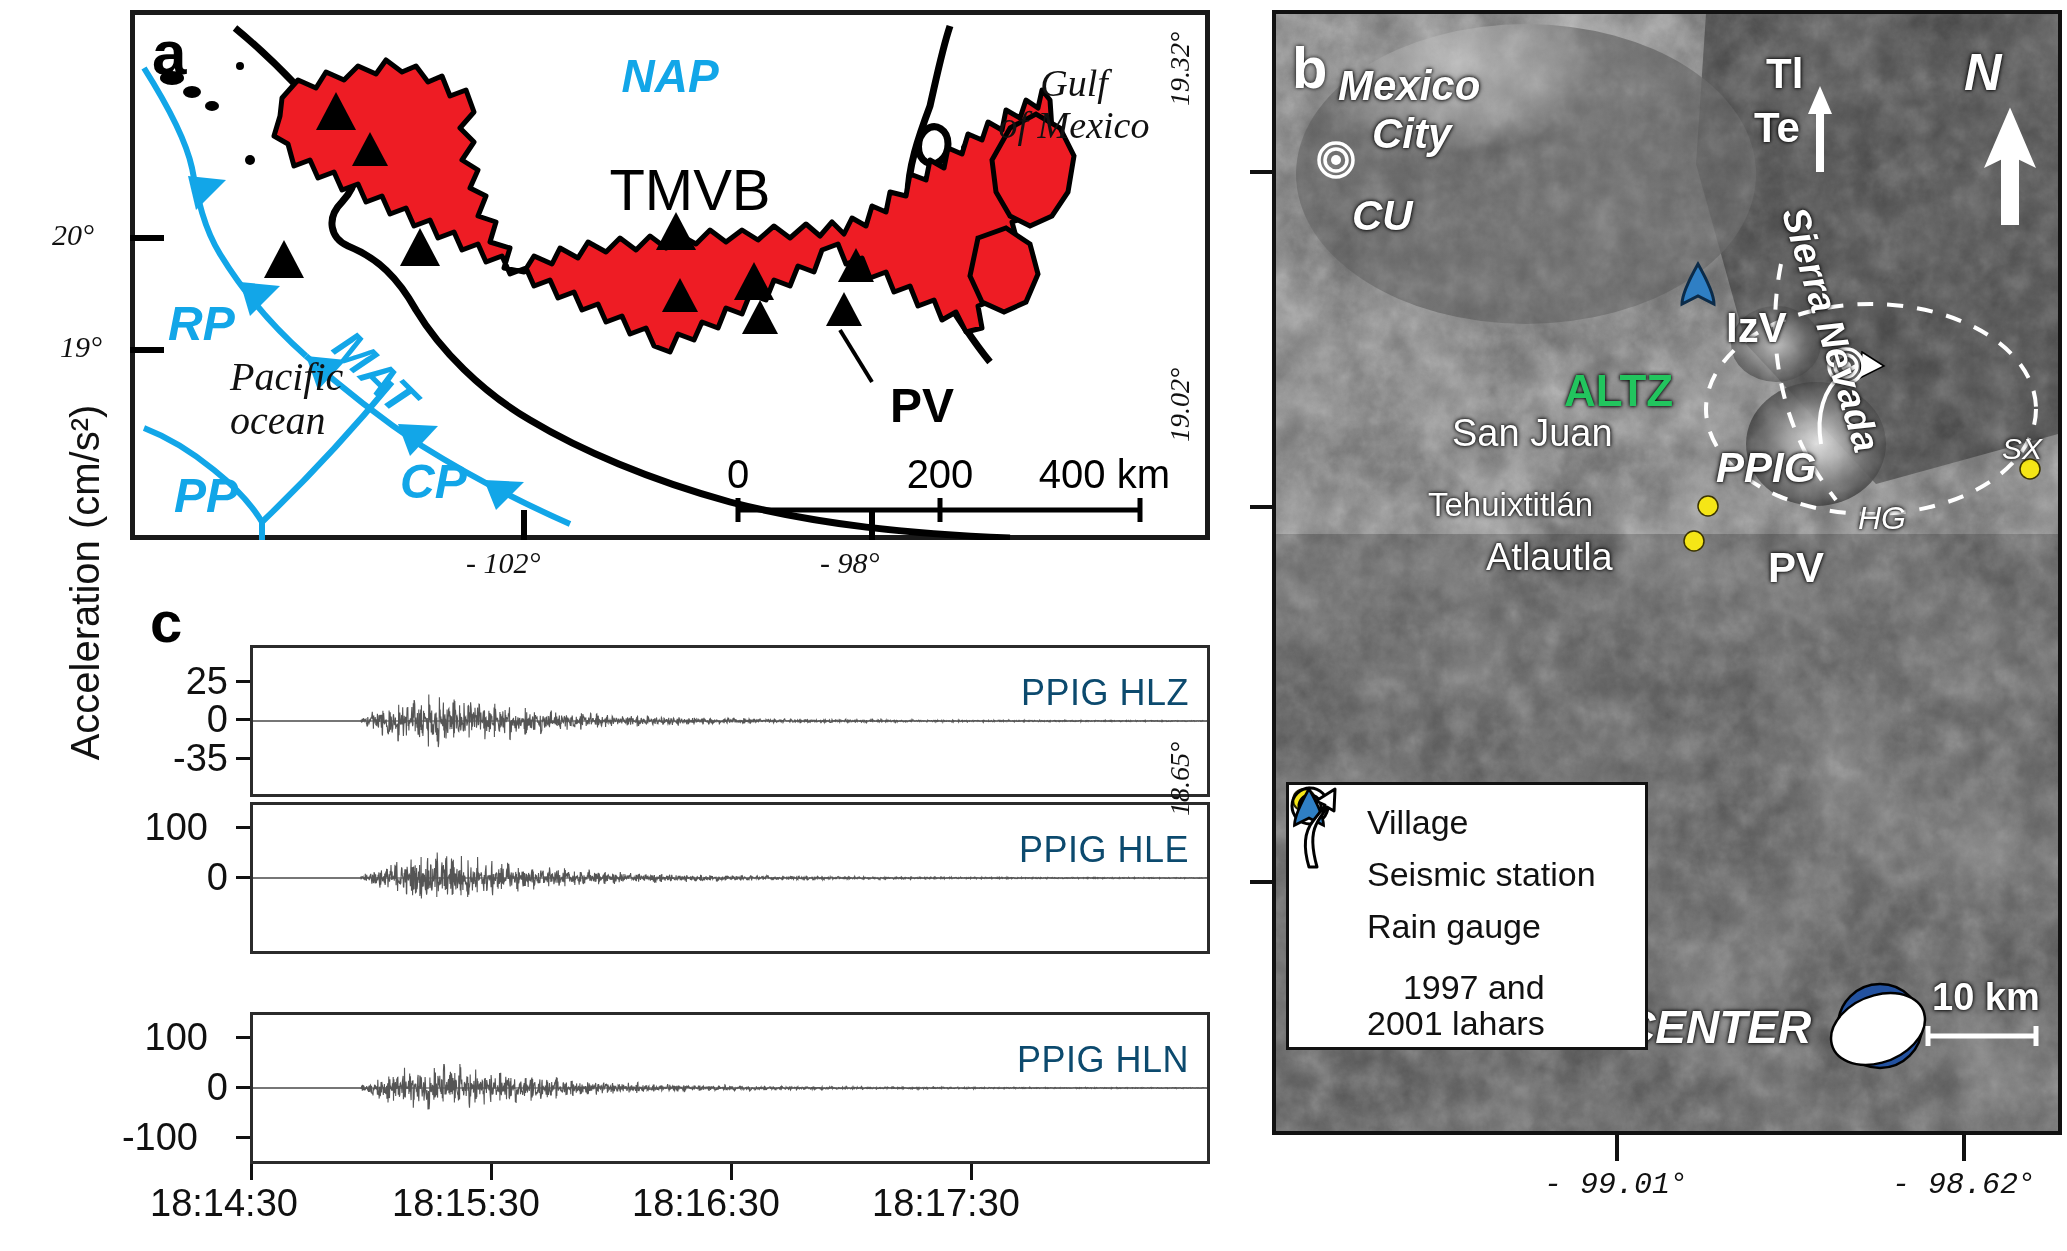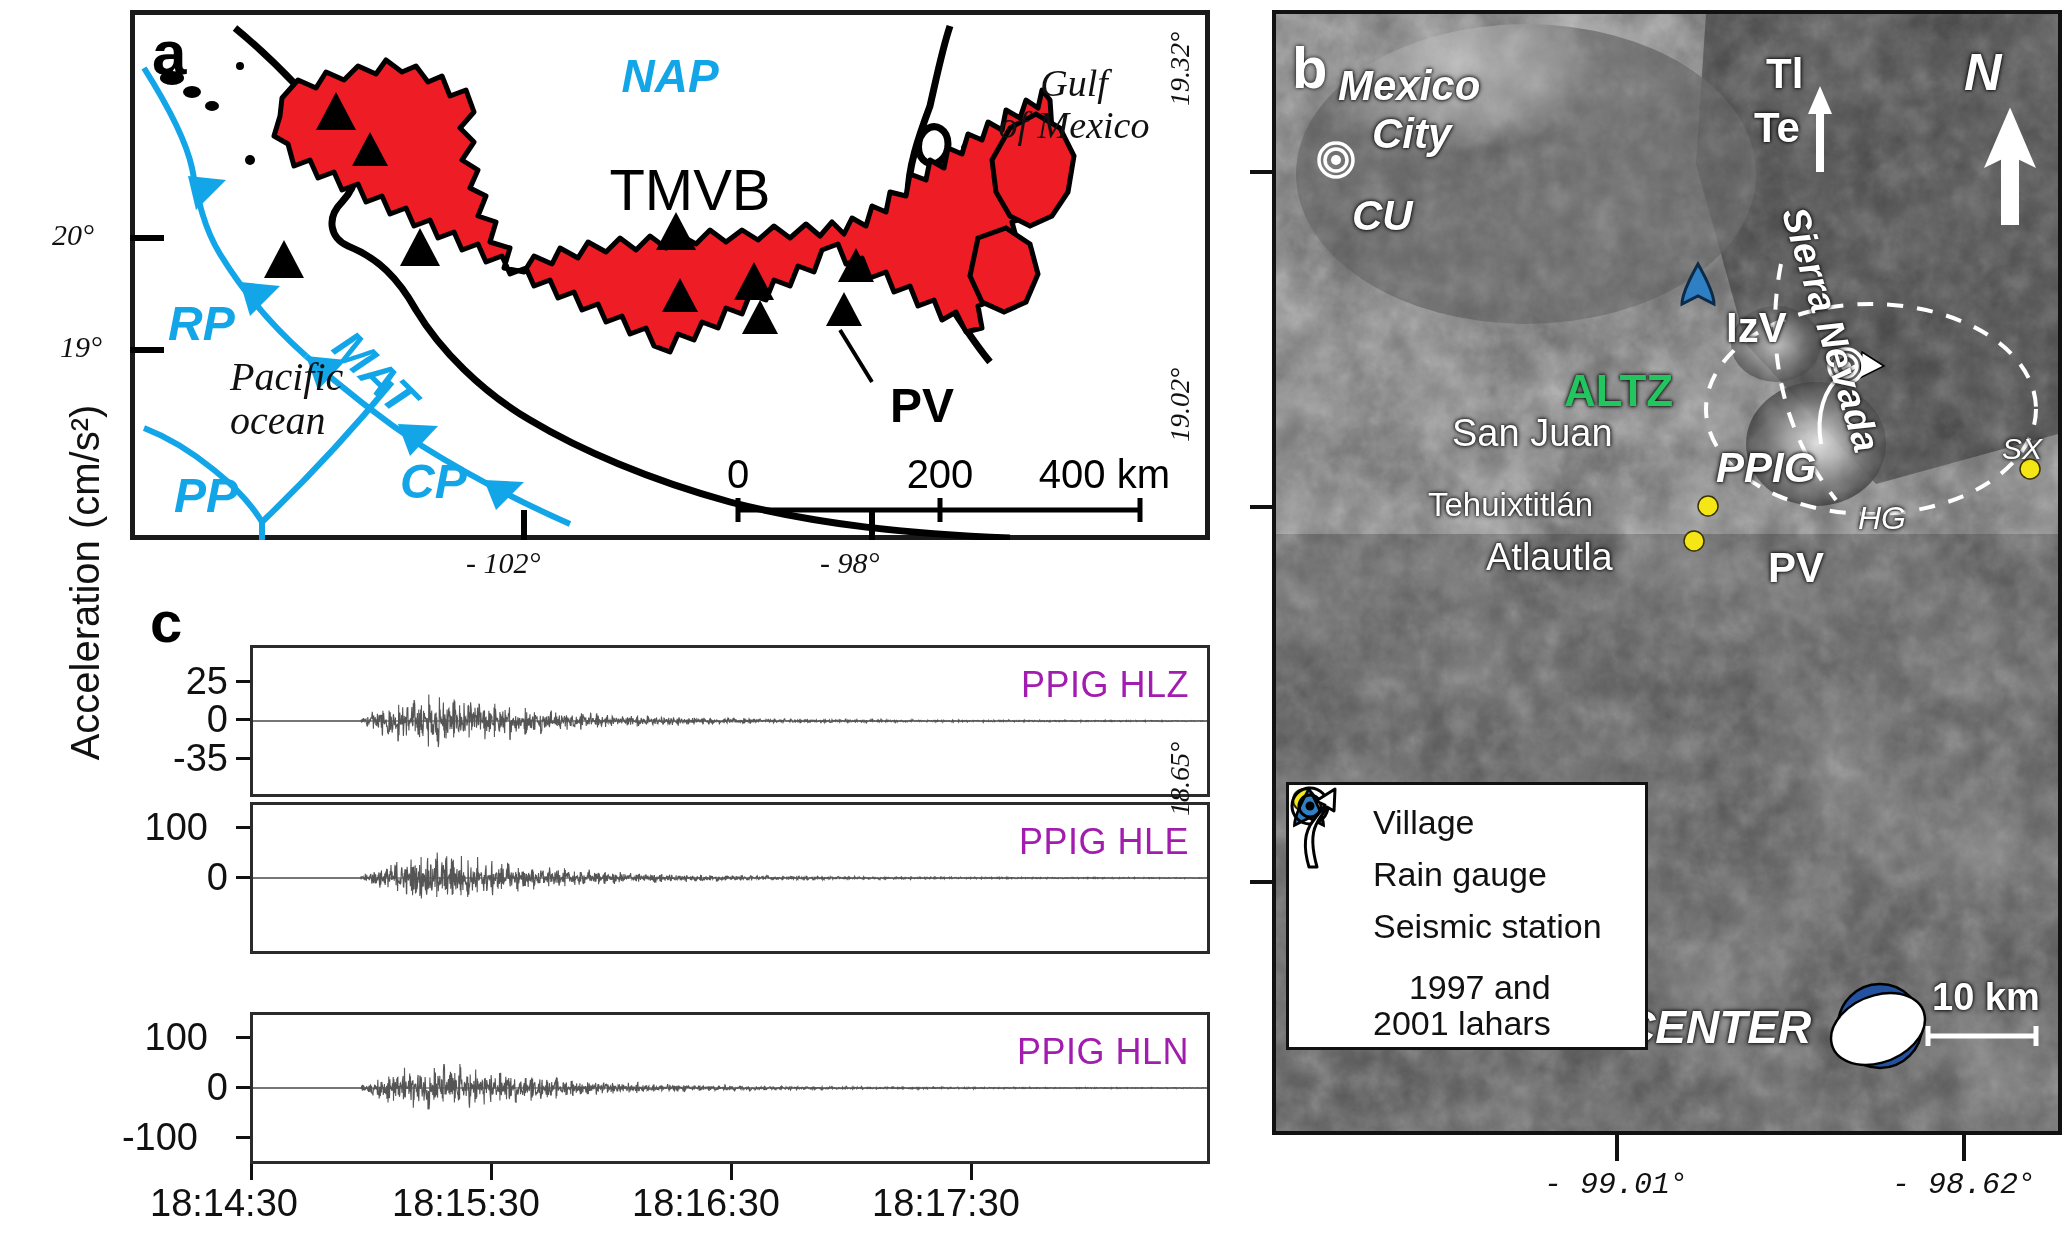--- a/index.html
+++ b/index.html
@@ -22,21 +22,21 @@
   .axlabel{position:absolute;font-family:"Liberation Serif",serif;
       font-style:italic;font-size:30px;color:#111;white-space:nowrap;}
 
   
   #panel-c{left:0px;top:560px;width:1240px;height:690px;}
   #c-letter{position:absolute;left:150px;top:588px;font-size:58px;font-weight:bold;}
   .trace-box{position:absolute;border:3px solid #2b2b2b;background:#fff;box-sizing:border-box;left:250px;width:960px;}
   #tb0{top:645px;height:152px;}
   #tb1{top:802px;height:152px;}
   #tb2{top:1012px;height:152px;}
-  .trace-label{position:absolute;right:18px;top:16px;font-size:36px;letter-spacing:.5px;color:#a21caf;}
+  .trace-label{position:absolute;right:18px;top:24px;font-size:36px;letter-spacing:.5px;color:#0c4a6e;}
   .ytick{position:absolute;text-align:right;font-size:38px;color:#111;width:150px;}
   .ytickmark{position:absolute;width:14px;height:3px;background:#111;}
   #y-axis-title{position:absolute;left:-195px;top:560px;width:560px;
       transform:rotate(-90deg);transform-origin:center center;text-align:center;
       font-size:40px;color:#111;}
   .xtick{position:absolute;top:1182px;font-size:38px;color:#111;}
   .xtickmark{position:absolute;top:1164px;width:3px;height:16px;background:#111;}
 
   
   #panel-b{left:1272px;top:10px;width:790px;height:1125px;}
@@ -46,21 +46,21 @@
   #b-letter{position:absolute;left:16px;top:20px;font-size:58px;font-weight:bold;
       color:#fff;z-index:6;text-shadow:0 0 4px #000;}
   .sat-lab{position:absolute;color:#fff;z-index:6;white-space:nowrap;
       text-shadow:0 0 5px rgba(0,0,0,.95),0 0 3px rgba(0,0,0,.9);}
   .it-b{font-style:italic;font-weight:bold;}
   .bold{font-weight:bold;}
   .it{font-style:italic;}
   #legend{position:absolute;left:10px;top:768px;width:362px;height:268px;
       background:#fff;border:3px solid #111;box-sizing:border-box;z-index:8;
       padding:12px 0 0 0;}
-  .leg-row{display:flex;align-items:center;height:52px;padding-left:18px;}
+  .leg-row{display:flex;align-items:center;height:52px;padding-left:12px;}
   .leg-row.tall{height:106px;align-items:center;}
   .leg-ico{width:66px;flex:0 0 66px;display:flex;align-items:center;justify-content:center;}
   .leg-txt{font-size:34px;color:#111;line-height:1.05;}
   .lat-lab{position:absolute;font-family:"Liberation Serif",serif;font-style:italic;
       font-size:28px;color:#111;white-space:nowrap;}
   .lon-lab{position:absolute;font-family:Liberation Mono, monospace;font-style:italic;
       font-size:30px;color:#111;white-space:nowrap;}
   .tickline{position:absolute;background:#111;}
 </style>
 </head>
@@ -347,35 +347,35 @@
       <div class="leg-row">
         <div class="leg-ico">
           <svg width="30" height="30" viewBox="0 0 30 30">
               <circle cx="15" cy="15" r="11" fill="#f5e616" stroke="#2a2600" stroke-width="2"></circle>
             </svg>
         </div>
         <div class="leg-txt">Village</div>
       </div>
       <div class="leg-row">
         <div class="leg-ico">
-          <svg width="40" height="46" viewBox="-22 -26 44 50">
-            <path d="M0,-22 C9,-6 16,8 16,18 L0,10 L-16,18 C-16,8 -9,-6 0,-22 Z" fill="#2f7fc4" stroke="#000" stroke-width="3"></path>
-          </svg>
-        </div>
-        <div class="leg-txt">Rain gauge</div>
-      </div>
-      <div class="leg-row">
-        <div class="leg-ico">
           <svg width="42" height="42" viewBox="-21 -21 42 42">
             <circle r="18" fill="none" stroke="#000" stroke-width="3"></circle>
             <circle r="11" fill="none" stroke="#000" stroke-width="3"></circle>
             <circle r="4.5" fill="#000"></circle>
           </svg>
         </div>
         <div class="leg-txt">Seismic station</div>
+      </div>
+      <div class="leg-row">
+        <div class="leg-ico">
+          <svg width="40" height="46" viewBox="-22 -26 44 50">
+            <path d="M0,-22 C9,-6 16,8 16,18 L0,10 L-16,18 C-16,8 -9,-6 0,-22 Z" fill="#2f7fc4" stroke="#000" stroke-width="3"></path>
+          </svg>
+        </div>
+        <div class="leg-txt">Rain gauge</div>
       </div>
       <div class="leg-row tall">
         <div class="leg-ico">
           <svg width="50" height="84" viewBox="0 0 50 84">
             <path d="M20,82 C14,62 16,46 24,36 C30,28 34,24 36,20 L27,16 L46,4 L45,26 L38,22
                      C35,28 30,33 27,40 C22,50 23,64 28,82 Z" fill="#fff" stroke="#000" stroke-width="3" stroke-linejoin="round"></path>
           </svg>
         </div>
         <div class="leg-txt" style="white-space:pre-line;text-align:right;">1997 and
 2001 lahars</div>

